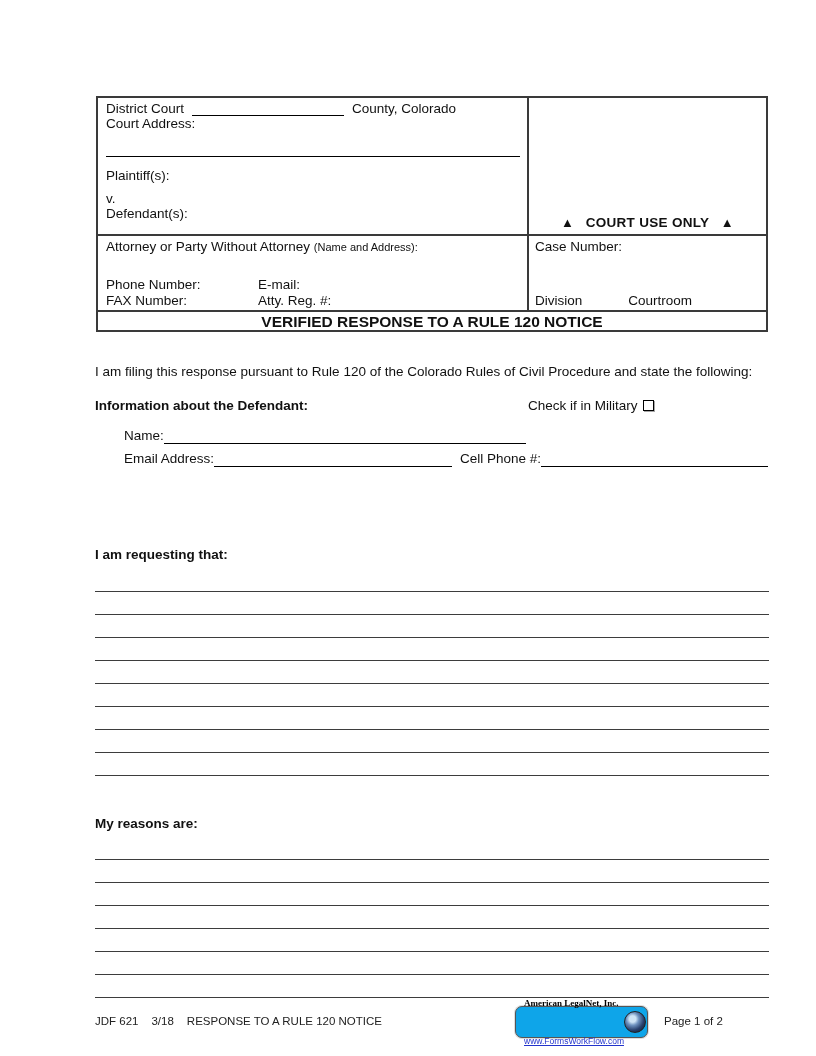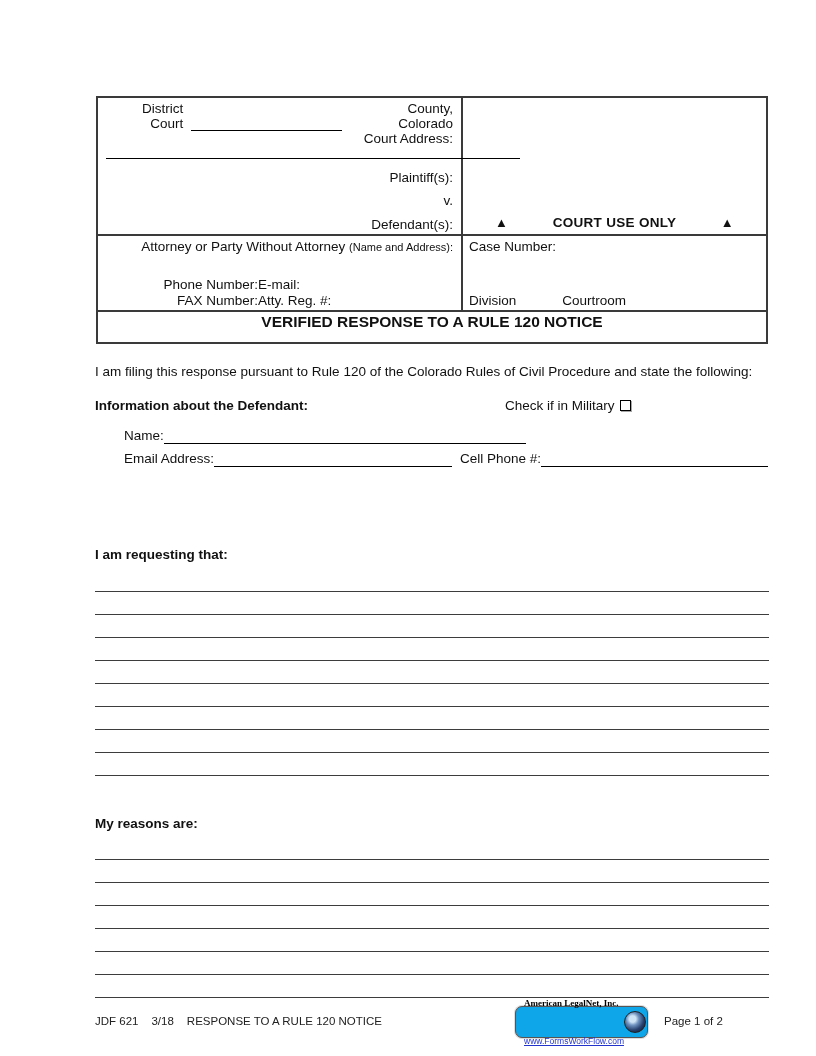--- a/index.html
+++ b/index.html
@@ -19,35 +19,35 @@
   
   .caption-table {
     position: absolute;
     left: 96px; top: 96px;
     width: 672px;
     border: 2px solid #3a3a3a;
   }
   .cap-row { display: flex; }
   .cap-row + .cap-row { border-top: 2px solid #3a3a3a; }
   .cell-left {
-    width: 365px;
+    width: 431px;
     border-right: 2px solid #3a3a3a;
     padding: 3px 8px 2px 8px;
-    display: flex; flex-direction: column; text-align: right;
+    display: flex; flex-direction: column;
   }
   .cell-right { flex: 1; display: flex; flex-direction: column; padding: 3px 6px 2px 6px; }
 
   .row1 { height: 136px; }
   .district-line { display: flex; align-items: flex-end; }
   .u-seg { display: inline-block; border-bottom: 1px solid #000; height: 14px; }
   .district-blank { width: 152px; margin: 0 8px; }
   .address-rule { border-bottom: 1.5px solid #000; height: 26px; width: 414px; }
   .plaintiff { margin-top: 11px; }
   .versus { margin-top: 8px; }
-  .defendant { margin-top: 9px; }
+  .defendant { }
 
   .court-use-wrap { justify-content: flex-end; }
   .court-use-row {
     display: flex; align-items: center; justify-content: space-between;
     padding: 0 26px; margin-bottom: 2px;
     font-weight: bold; font-size: 13.5px; letter-spacing: .3px;
   }
   .tri { font-size: 13px; }
 
   .row2 { height: 76px; }
@@ -58,29 +58,29 @@
   .two-col .col1 { width: 152px; }
   .case-cell { padding-top: 3px; }
   .division-row { margin-top: auto; display: flex; gap: 46px; line-height: 15.5px; }
 
   .title-row {
     border-top: 2px solid #3a3a3a;
     text-align: center;
     font-weight: bold;
     font-size: 15.5px;
     line-height: 19px;
-    height: 32px;
+    height: 20px;
   }
 
   
   .intro { position: absolute; left: 95px; top: 364px; width: 676px; }
 
   .info-heading-row { position: absolute; left: 95px; top: 398px; width: 673px; }
   .bold { font-weight: bold; }
-  .military { position: absolute; left: 410px; top: 0; display: flex; align-items: center; font-weight: normal; }
+  .military { position: absolute; left: 433px; top: 0; display: flex; align-items: center; font-weight: normal; }
   .checkbox {
     display: inline-block; width: 11px; height: 11px;
     border: 1.6px solid #000; margin-left: 5px; background: #fff;
     box-shadow: 1px 1px 0 rgba(0,0,0,.35);
   }
 
   .fields { position: absolute; left: 124px; top: 421px; width: 644px; }
   .field-row { display: flex; align-items: flex-end; height: 23px; }
   .field-row .lbl { white-space: nowrap; line-height: 16px; }
   .fill { border-bottom: 1px solid #000; height: 15px; }

